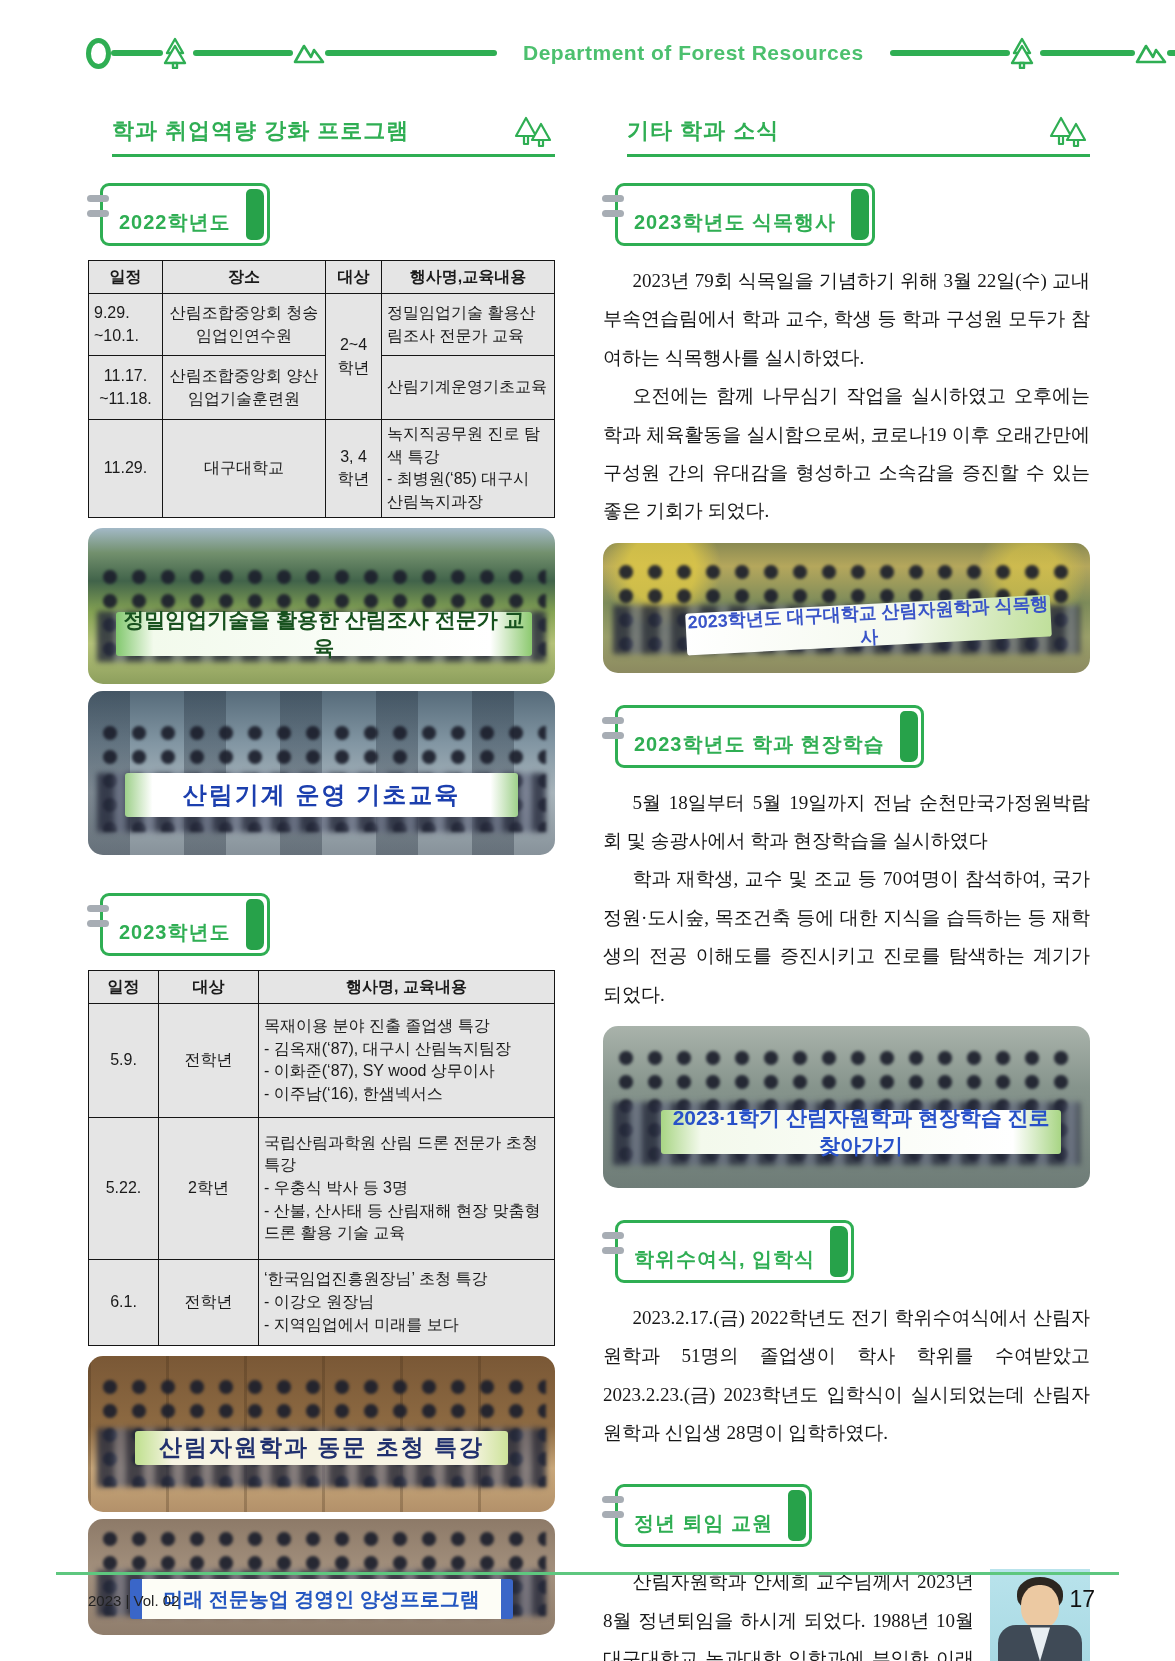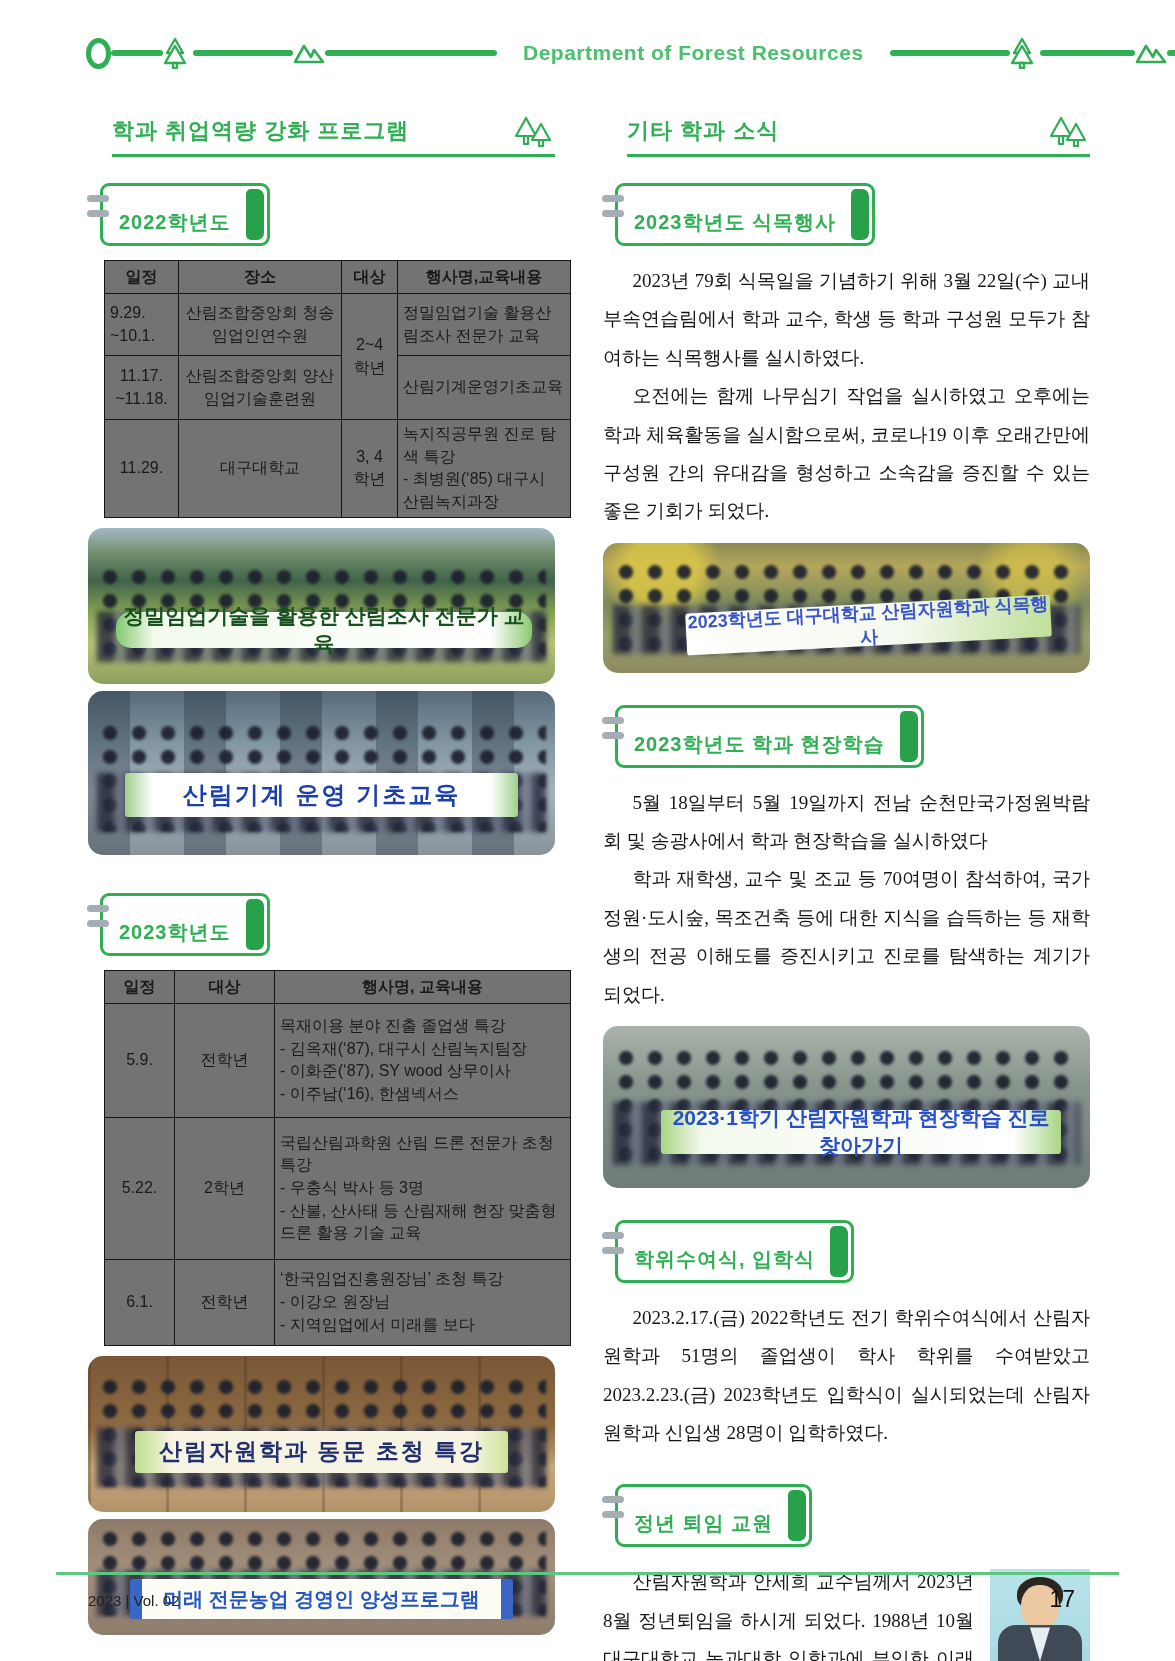--- a/index.html
+++ b/index.html
@@ -29,49 +29,49 @@
   .section-head .trees{position:absolute;right:2px;bottom:4px;}
   
   .badge{display:inline-block;position:relative;margin:26px 0 0 12px;border:3px solid var(--green);
     border-radius:9px;background:#fff;padding:23px 36px 7px 16px;}
   .badge span{color:var(--green);font-size:20px;font-weight:700;letter-spacing:1px;}
   .badge::after{content:'';position:absolute;right:3px;top:3px;bottom:3px;width:18px;
     background:var(--green-dark);border-radius:5px 7px 7px 5px;}
   .badge::before{content:'';position:absolute;left:-16px;top:9px;width:22px;height:7px;
     background:#a7adb4;border-radius:4px;box-shadow:0 15px 0 0 #a7adb4;}
   
-  table{border-collapse:collapse;width:100%;margin-top:14px;background:#737373;margin-left:16px;}
+  table{border-collapse:collapse;width:100%;margin-top:14px;background:#e5e5e5;}
   th,td{border:1.6px solid #151515;padding:3px 5px;font-size:16px;line-height:1.42;}
   th{font-weight:700;text-align:center;height:26px;}
   td.c{text-align:center;}
   td.l{text-align:left;white-space:pre-line;}
   
   .photo{position:relative;border-radius:15px;overflow:hidden;margin-top:10px;}
   .ph-bg{position:absolute;inset:0;}
   .ph-people{position:absolute;left:2%;right:2%;
     background-image:radial-gradient(circle at 13px 9px,rgba(28,31,44,.92) 6.5px,rgba(28,31,44,0) 7.5px);
     background-size:29px 24px;filter:blur(1.4px);}
   .ph-people::after{content:'';position:absolute;left:0;right:0;top:46%;bottom:0;
     background:repeating-linear-gradient(90deg,rgba(38,42,60,.82) 0 17px,rgba(96,102,124,.65) 17px 29px);
     filter:blur(2.5px);}
   .ph-banner{position:absolute;display:flex;align-items:center;justify-content:center;
     text-align:center;font-weight:800;border-radius:3px;}
   
   .p1 .ph-bg{background:linear-gradient(180deg,#a3b9c7 0%,#72906d 16%,#41634a 34%,#85a353 54%,#b6c37a 74%,#8d9f5d 100%);}
-  .p1 .ph-banner{left:6%;right:5%;top:54%;height:36px;color:#17511e;font-size:21px;
-    background:linear-gradient(90deg,#82c86e 0%,#f2faec 9%,#ffffff 90%,#8cc96f 100%);border-radius:15px;}
+  .p1 .ph-banner{left:6%;right:5%;top:54%;height:44px;color:#17511e;font-size:21px;
+    background:linear-gradient(90deg,#82c86e 0%,#f2faec 9%,#ffffff 90%,#8cc96f 100%);}
   .p2 .ph-bg{background:
     repeating-linear-gradient(90deg,rgba(25,35,48,.30) 0 42px,rgba(0,0,0,0) 42px 96px),
     linear-gradient(180deg,#566b7a 0%,#8296a3 32%,#a9b5bc 62%,#87929a 100%);}
   .p2 .ph-banner{left:8%;right:8%;top:50%;height:44px;color:#1c3fae;font-size:24px;letter-spacing:2px;
     background:linear-gradient(90deg,#9ed08a 0%,#ffffff 7%,#ffffff 93%,#9ed08a 100%);}
   .p3 .ph-bg{background:
     repeating-linear-gradient(90deg,rgba(60,40,20,.25) 0 3px,rgba(0,0,0,0) 3px 78px),
     linear-gradient(180deg,#7a5836 0%,#8d6a42 45%,#c9a87b 72%,#b3916a 100%);}
-  .p3 .ph-banner{left:10%;right:10%;top:48%;height:42px;color:#20306e;font-size:23px;letter-spacing:2px;
+  .p3 .ph-banner{left:10%;right:10%;top:48%;height:34px;color:#20306e;font-size:23px;letter-spacing:2px;
     background:linear-gradient(90deg,#bfe08e 0%,#f7f4e3 10%,#f7f4e3 90%,#cde39a 100%);}
   .p4 .ph-bg{background:linear-gradient(180deg,#8d7a68 0%,#a4917e 48%,#8f7d6c 100%);}
   .p4 .ph-banner{left:9%;right:9%;top:52%;height:40px;color:#2356c0;font-size:20px;
     background:#fdfdf6;border-left:12px solid #3a66c8;border-right:12px solid #3a66c8;}
   .r1 .ph-bg{background:
     radial-gradient(circle at 12% 20%,rgba(222,200,70,.8) 0 34px,rgba(0,0,0,0) 60px),
     radial-gradient(circle at 88% 24%,rgba(222,200,70,.6) 0 28px,rgba(0,0,0,0) 55px),
     linear-gradient(180deg,#8a8a52 0%,#b5a75c 18%,#7d8b5a 46%,#9aa06a 72%,#8c8a60 100%);}
   .r1 .ph-banner{left:17%;right:8%;top:47%;height:42px;color:#3a55c8;font-size:18px;transform:rotate(-3deg);
     background:linear-gradient(100deg,#ffffff 0%,#f4f9ee 60%,#bfdf9a 100%);}
@@ -85,21 +85,21 @@
   
   .portrait{float:right;width:100px;height:126px;margin:6px 0 8px 16px;position:relative;overflow:hidden;
     background:linear-gradient(180deg,#b9e3ec 0%,#a2d6e0 100%);}
   .portrait .hair{position:absolute;left:27px;top:8px;width:46px;height:34px;border-radius:50% 50% 42% 42%;background:#2c2620;}
   .portrait .face{position:absolute;left:31px;top:16px;width:38px;height:44px;border-radius:46%;background:#ecc9a2;}
   .portrait .suit{position:absolute;left:8px;top:56px;width:84px;height:70px;border-radius:18px 18px 0 0;background:#3f4a56;}
   .portrait .shirt{position:absolute;left:40px;top:58px;width:20px;height:34px;background:#e8eef2;clip-path:polygon(0 0,100% 0,50% 100%);}
   
   .footer-line{position:absolute;left:56px;right:56px;top:1572px;height:2.5px;background:#5ec77f;}
   .footer-left{position:absolute;left:88px;top:1592px;font-size:15px;color:#222;}
-  .footer-page{position:absolute;right:100px;top:1586px;font-size:23px;color:#111;}
+  .footer-page{position:absolute;right:80px;top:1586px;font-size:23px;color:#111;}
   .clearfix::after{content:'';display:block;clear:both;}
 </style>
 </head>
 <body>
 
 <div class="deco">
   <div class="ring"></div>
   <div class="bar" style="width:52px"></div>
   <svg class="icon-svg" width="30" height="32" viewBox="0 0 30 32">
     <g fill="#fff" stroke="#2fae53" stroke-width="2.4" stroke-linejoin="round">

